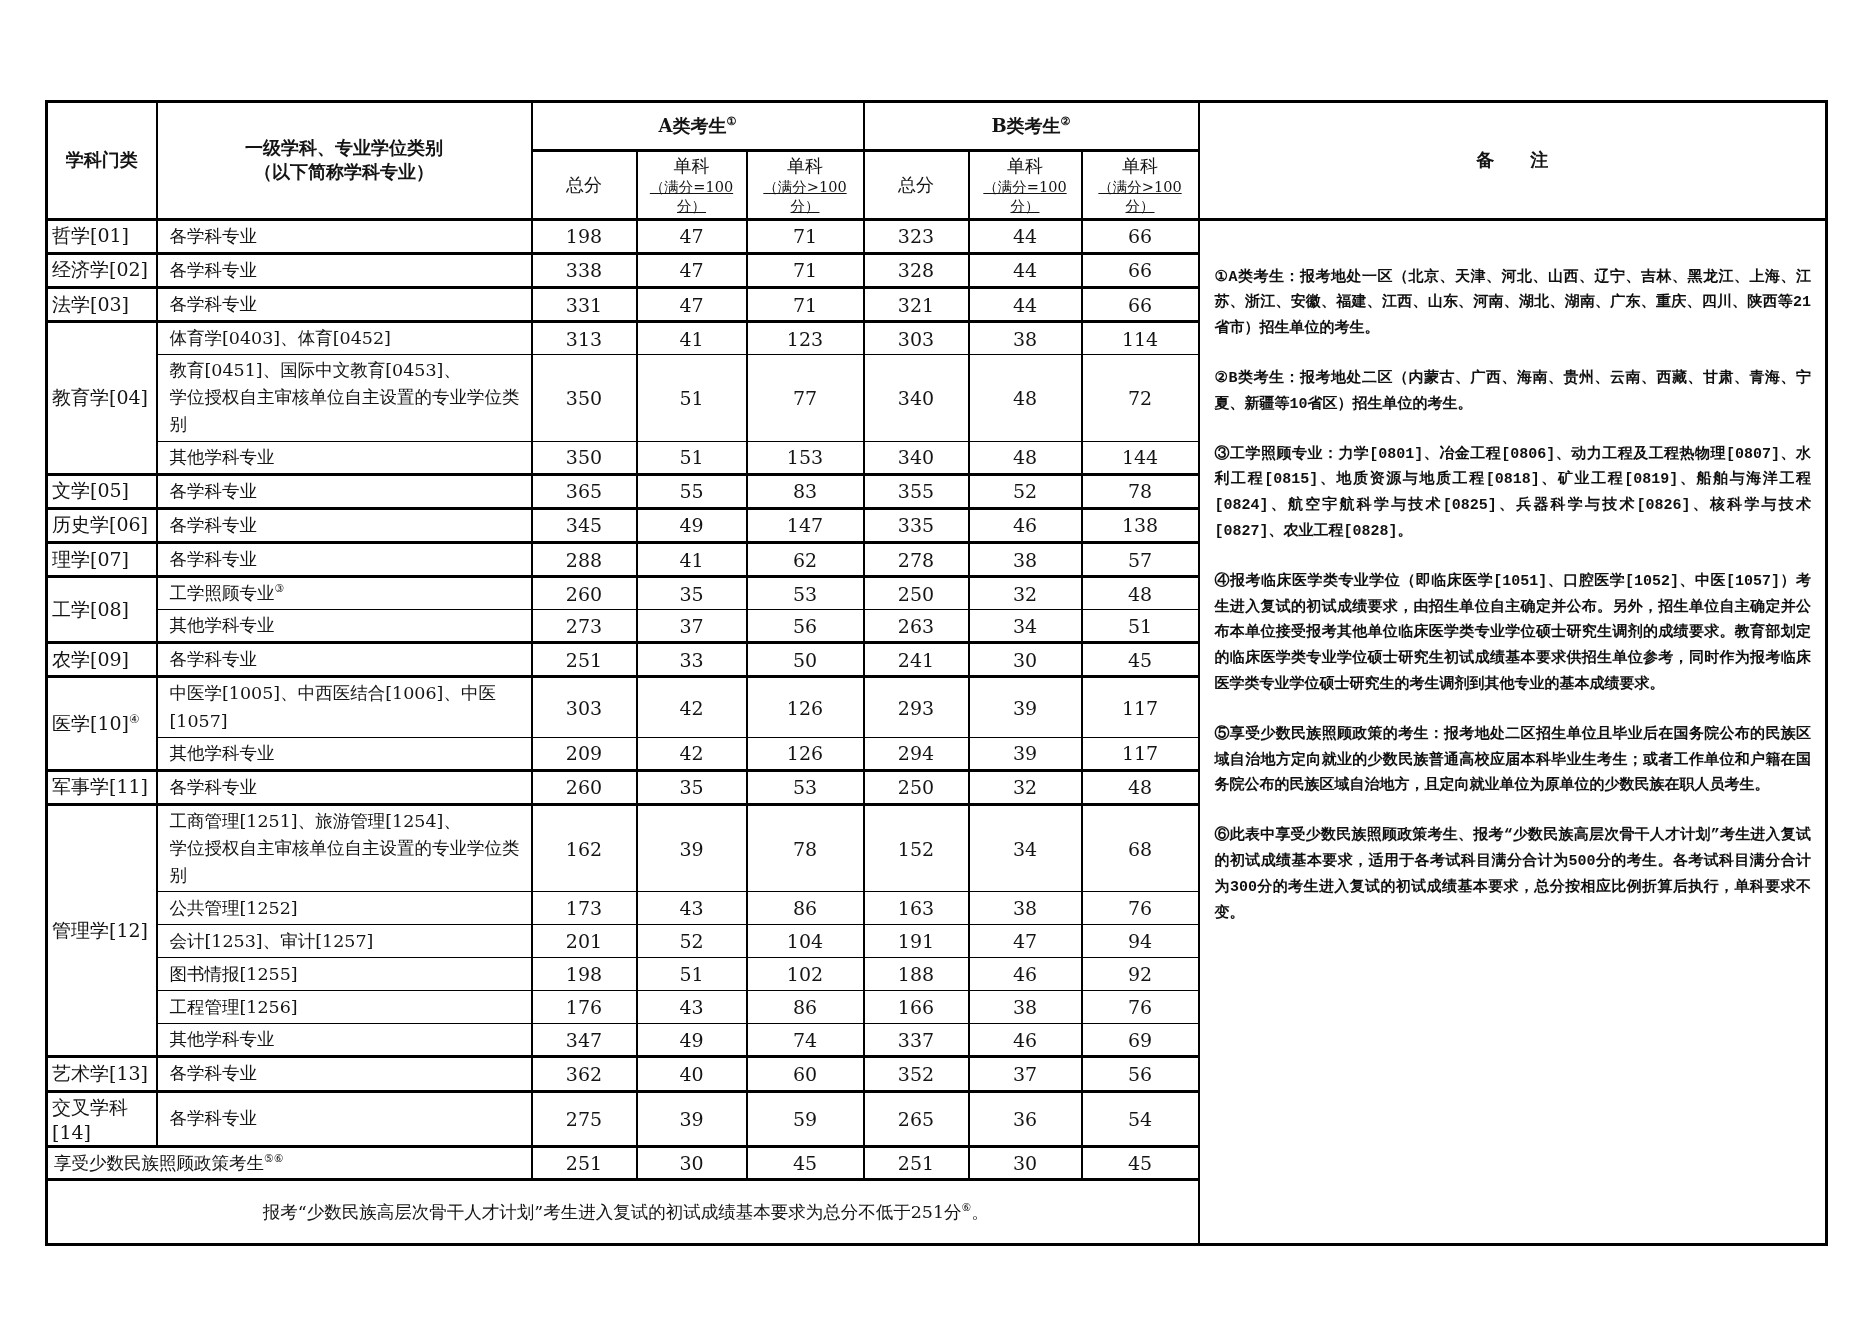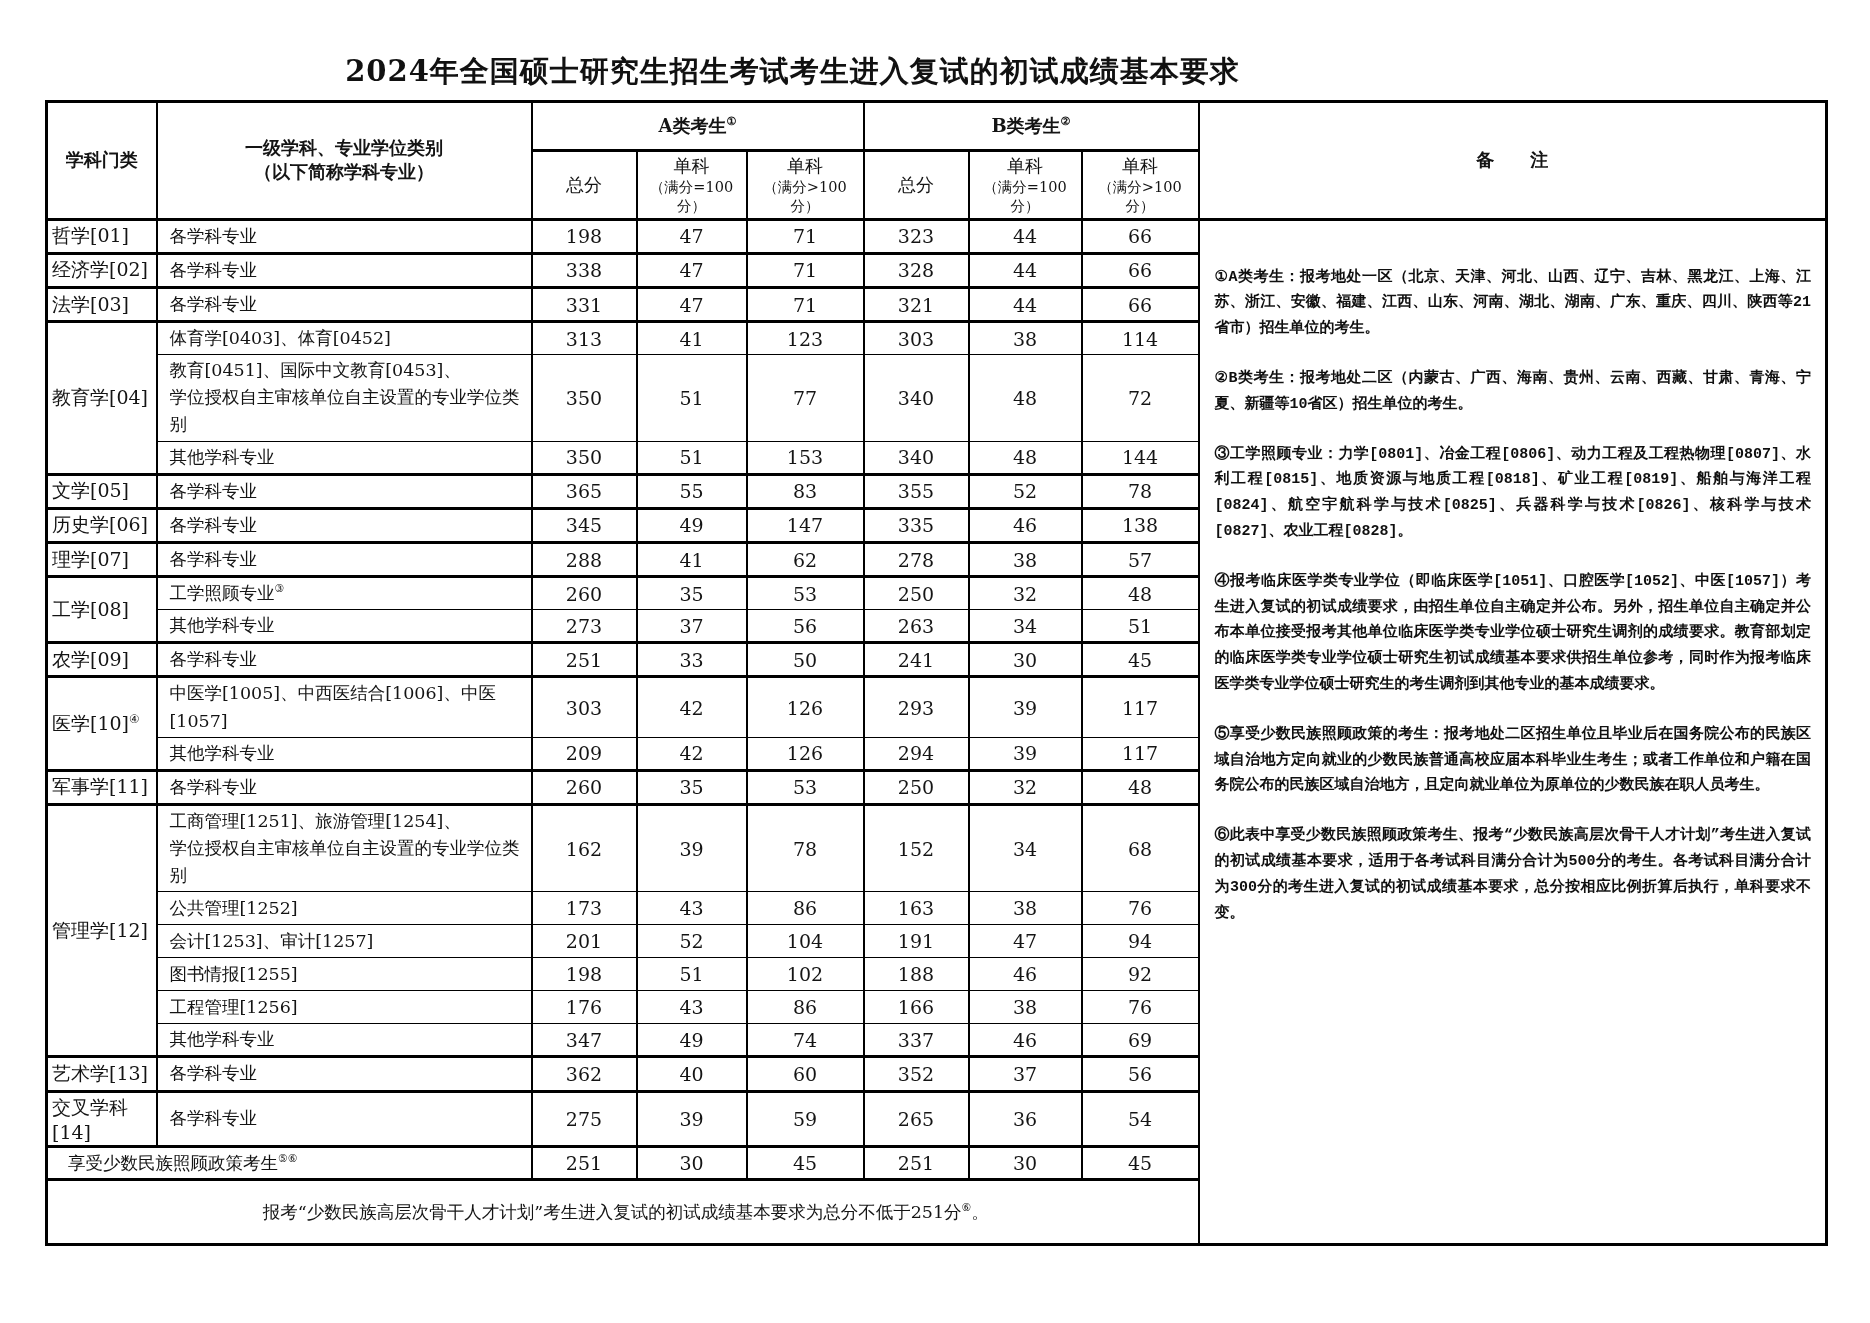--- a/index.html
+++ b/index.html
@@ -30,32 +30,32 @@
     border-right:2px solid #000;
     border-top:2px solid #000;
     border-bottom:0;
     padding:2px 4px;
     color:#141414;
   }
   .score-table thead th { font-weight:normal; font-size:18px; text-align:center; }
   .score-table thead tr.hrow1 th { height:42px;font-weight:bold; }
   .score-table thead tr.hrow2 th { height:48px; border-top:3px solid #000; }
   .two-line-head span { display:block; line-height:1.35; }
-  .sub-small { display:block; font-size:14.5px; line-height:1.3; }
+  .sub-small { display:block; font-size:14.5px; line-height:1.3;text-decoration:underline; }
   sup { font-size:0.62em; }
 
   tbody tr { height:33px; }
   tbody tr.tall { height:66px; }
   tbody tr.group-start td { border-top:3px solid #000; }
   tbody tr.inner-row td { border-top:1.5px solid #000; }
 
   td.cat-cell  { text-align:left; font-size:19px;  }
   td.disc-cell { text-align:left; font-size:17.5px; padding-left:12px; white-space:pre-line; line-height:1.55;margin-left:24px; }
   td.score-cell{ text-align:center; font-size:19px; }
-  td.special-cell { text-align:left; font-size:17.5px; padding-left:20px; }
+  td.special-cell { text-align:left; font-size:17.5px; padding-left:6px; }
   td.footer-cell  { text-align:center; font-size:17.5px; padding-left:10px; height:58px; }
 
   td.remarks-cell {
     vertical-align:top;
     padding:44px 14px 10px 15px;
   }
   td.remarks-cell p {
     margin:0 0 24px 0;
     font-family:Liberation Mono, monospace;
     font-weight:bold;
@@ -63,21 +63,20 @@
     line-height:1.72;
     text-align:justify;
     color:#101010;
   }
 </style>
 </head>
 <body>
 
 <div class="page">
 
-  <div class="doc-title">2024年全国硕士研究生招生考试考生进入复试的初试成绩基本要求</div>
 
   <table class="score-table">
     <colgroup>
       <col style="width:110px">
         <col style="width:375px">
       <col style="width:105px">
         <col style="width:110px">
         <col style="width:117px">
       <col style="width:105px">
         <col style="width:113px">

